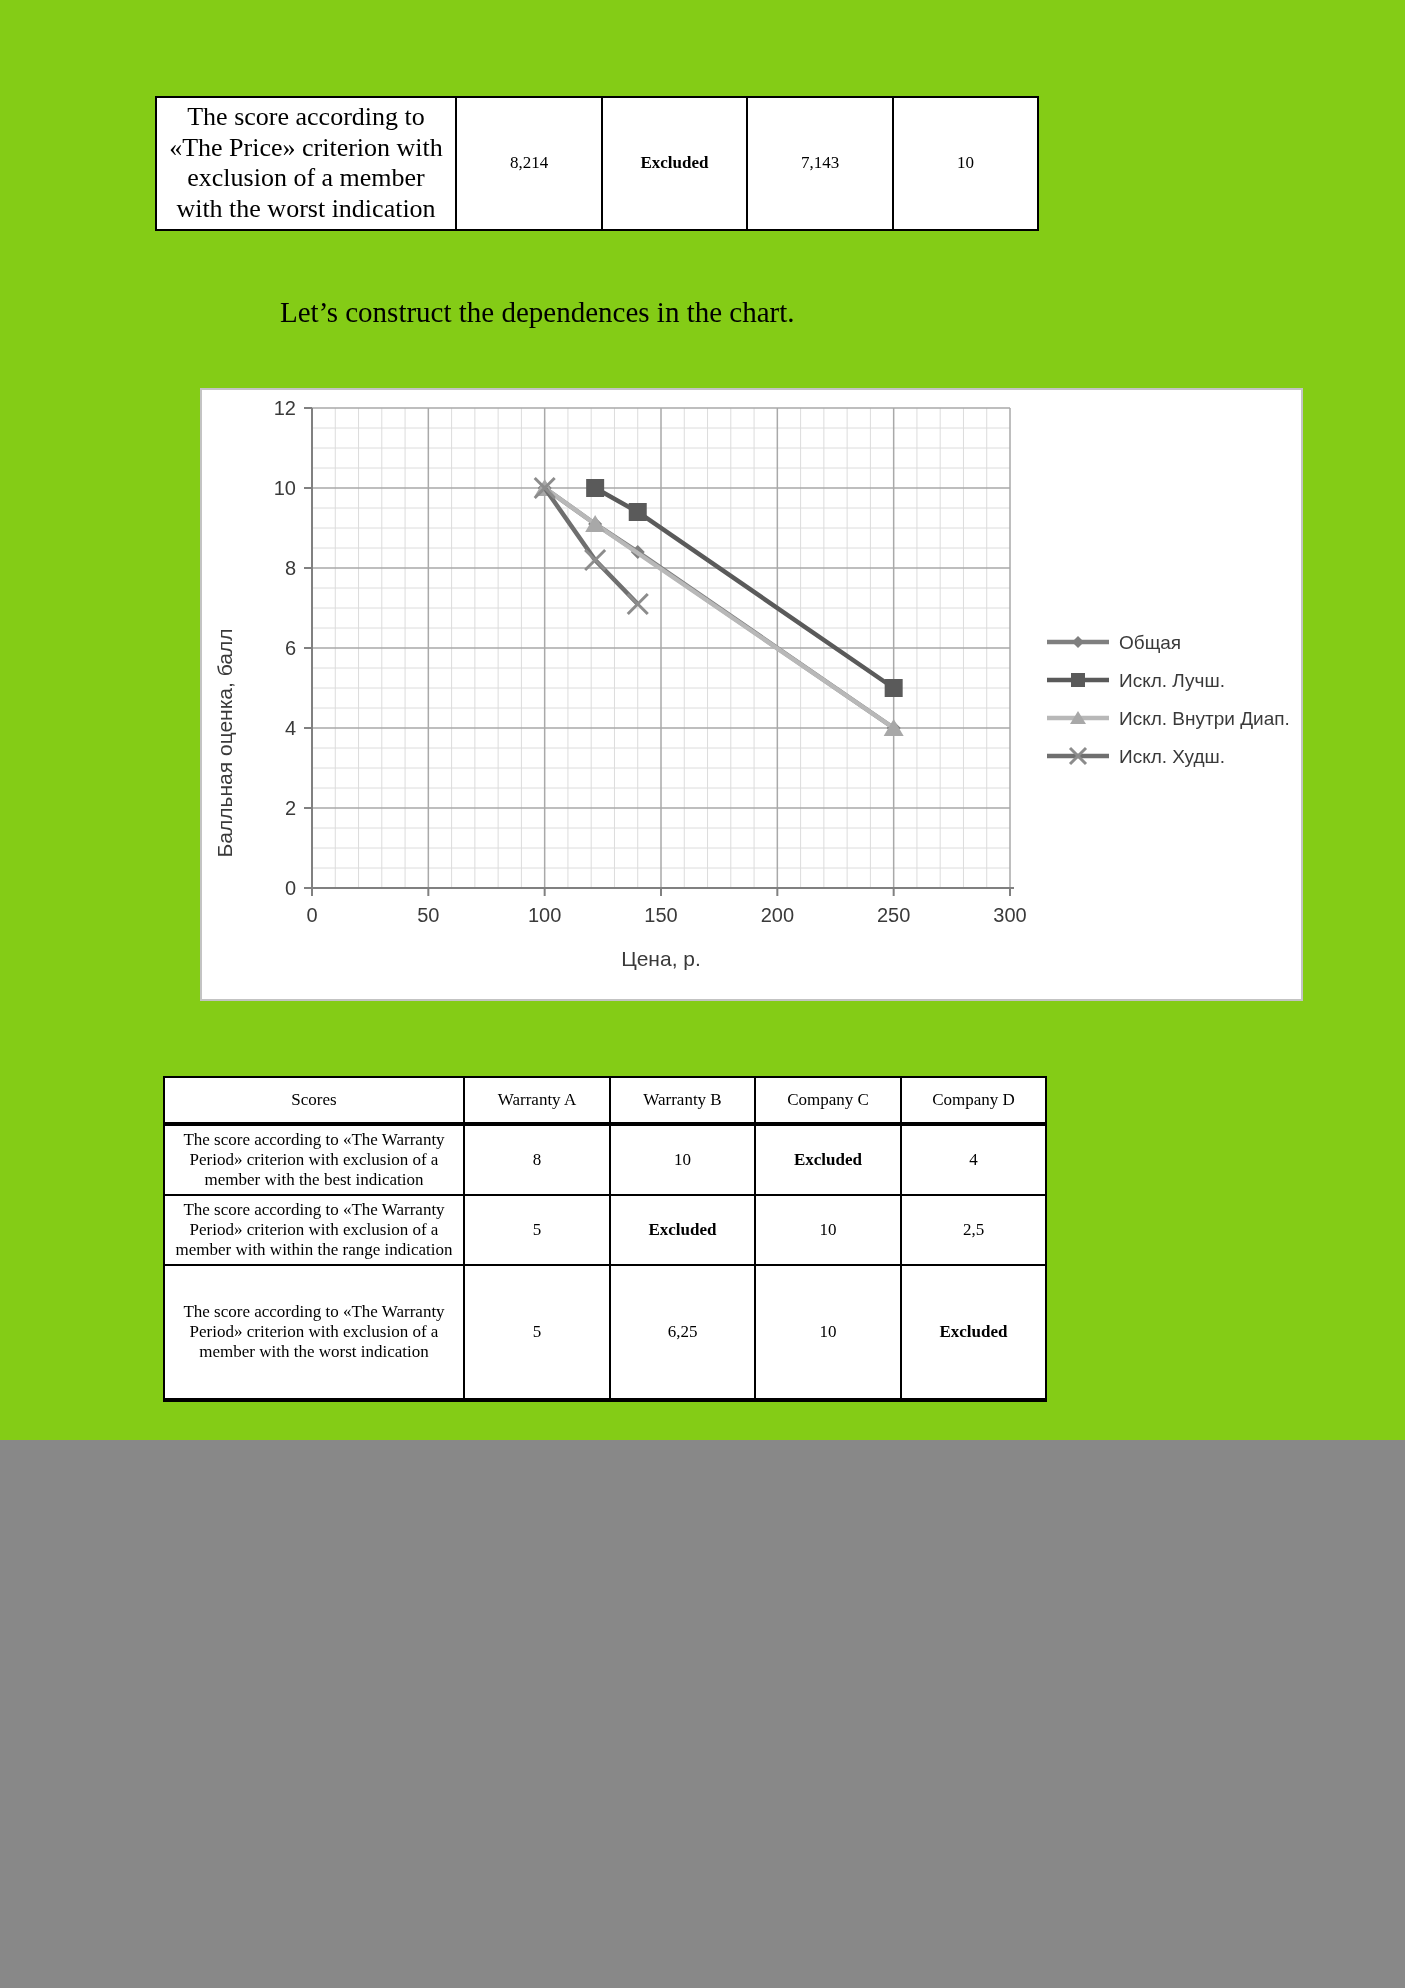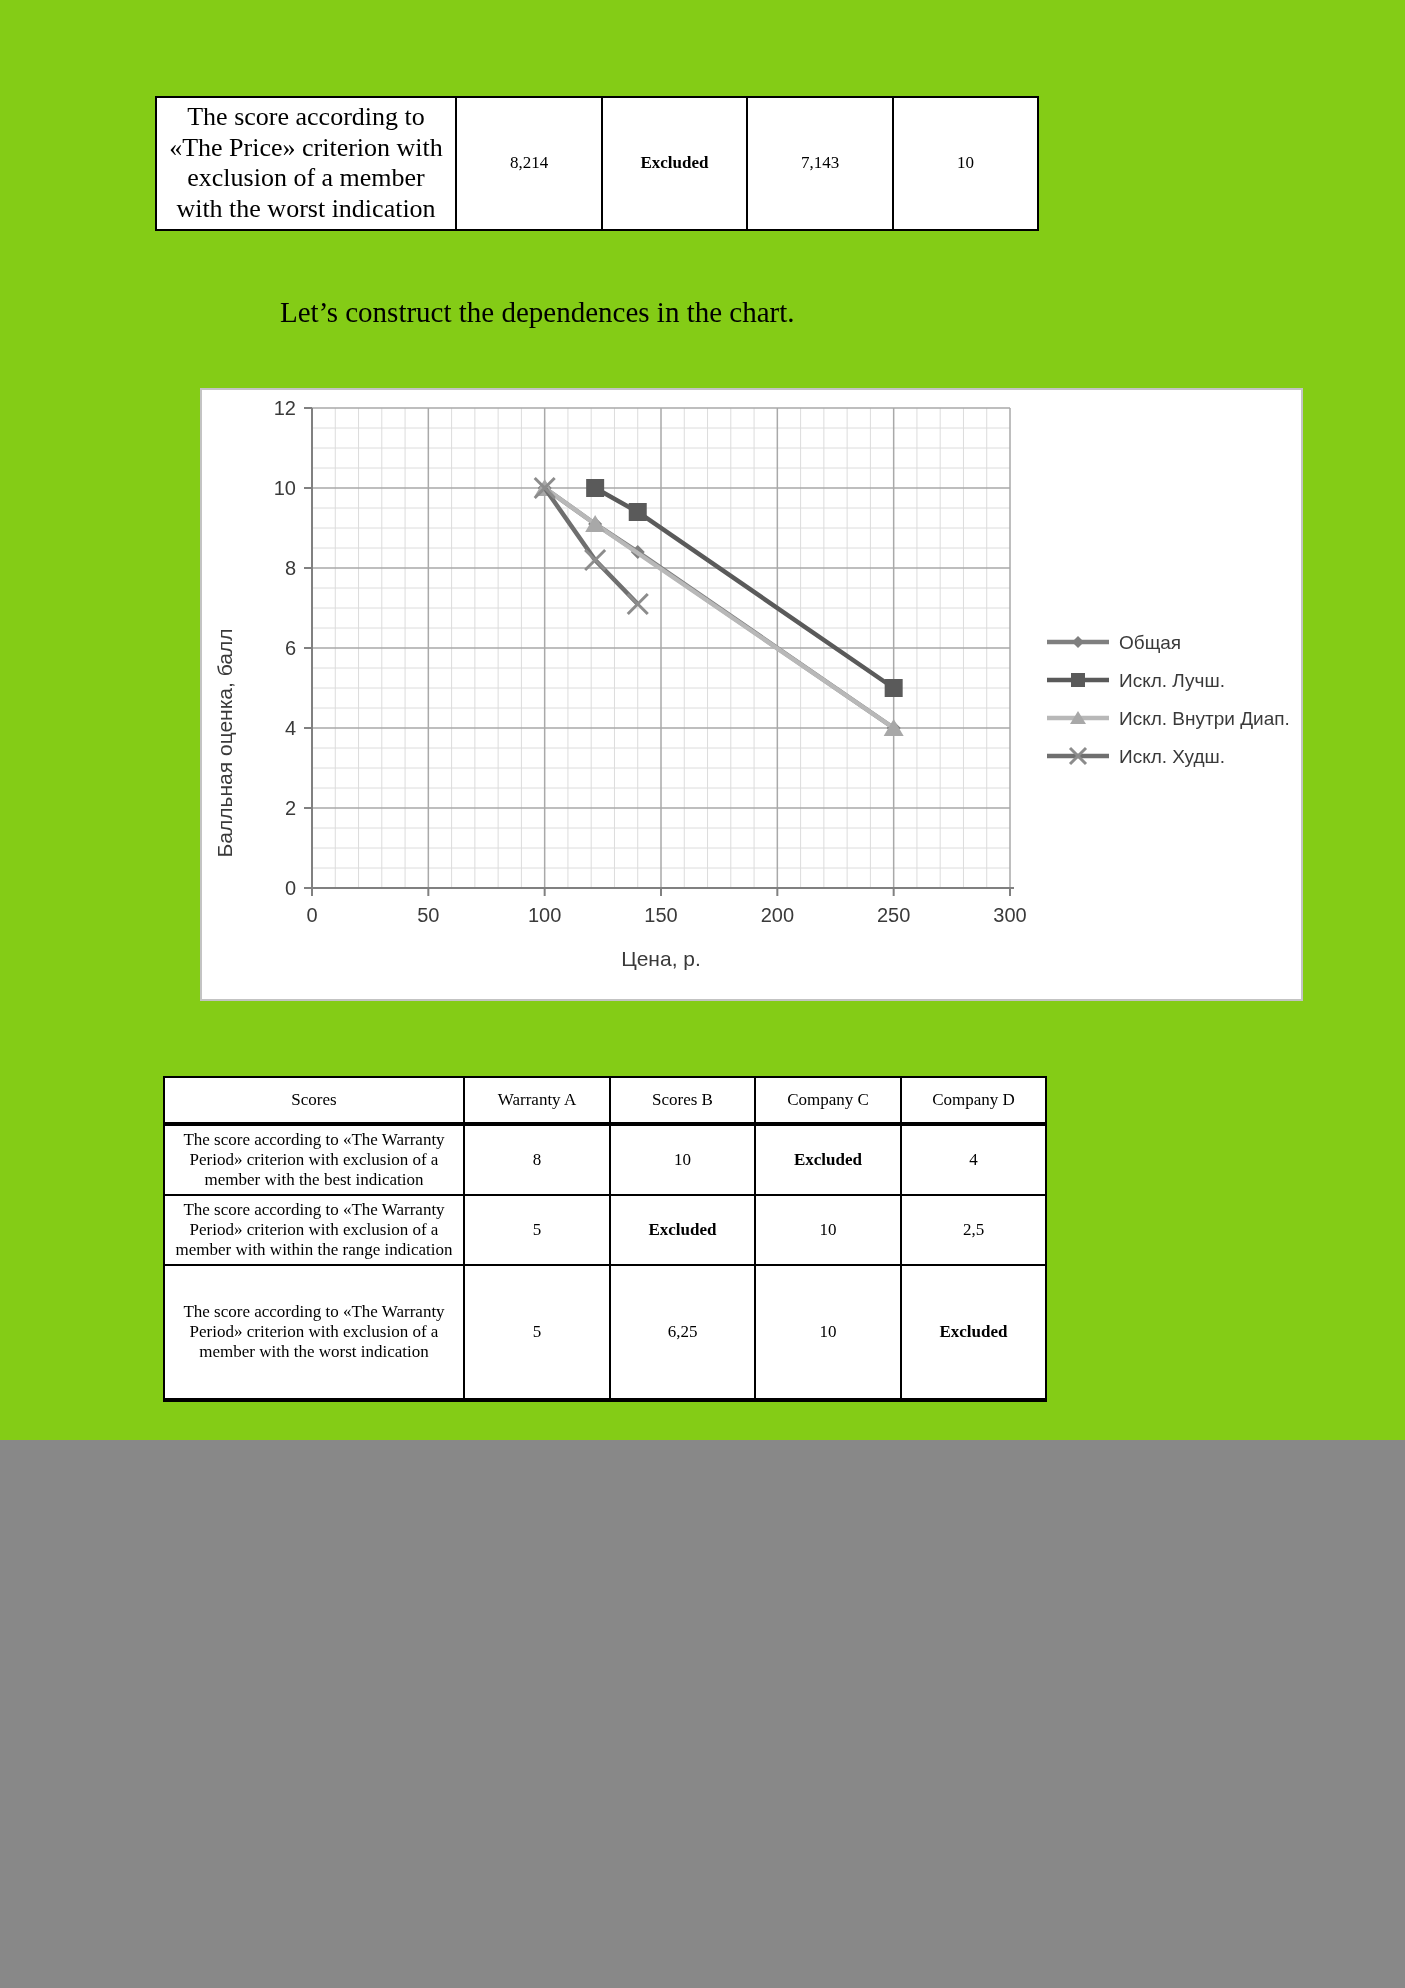--- a/index.html
+++ b/index.html
@@ -238,21 +238,21 @@
       <col style="width:300px">
         <col style="width:146px">
         <col style="width:145px">
         <col style="width:146px">
         <col style="width:145px">
     </colgroup>
     <thead>
         <tr>
           <th>Scores</th>
           <th>Warranty A</th>
-          <th>Scores B</th>
+          <th>Warranty B</th>
           <th>Company C</th>
           <th>Company D</th>
         </tr>
       </thead>
     <tbody>
         <tr>
           <td class="label-cell">The score according to «The Warranty Period» criterion with exclusion of a member with the best indication</td>
           <td>8</td>
           <td>10</td>
           <td class="bold-cell">Excluded</td>

